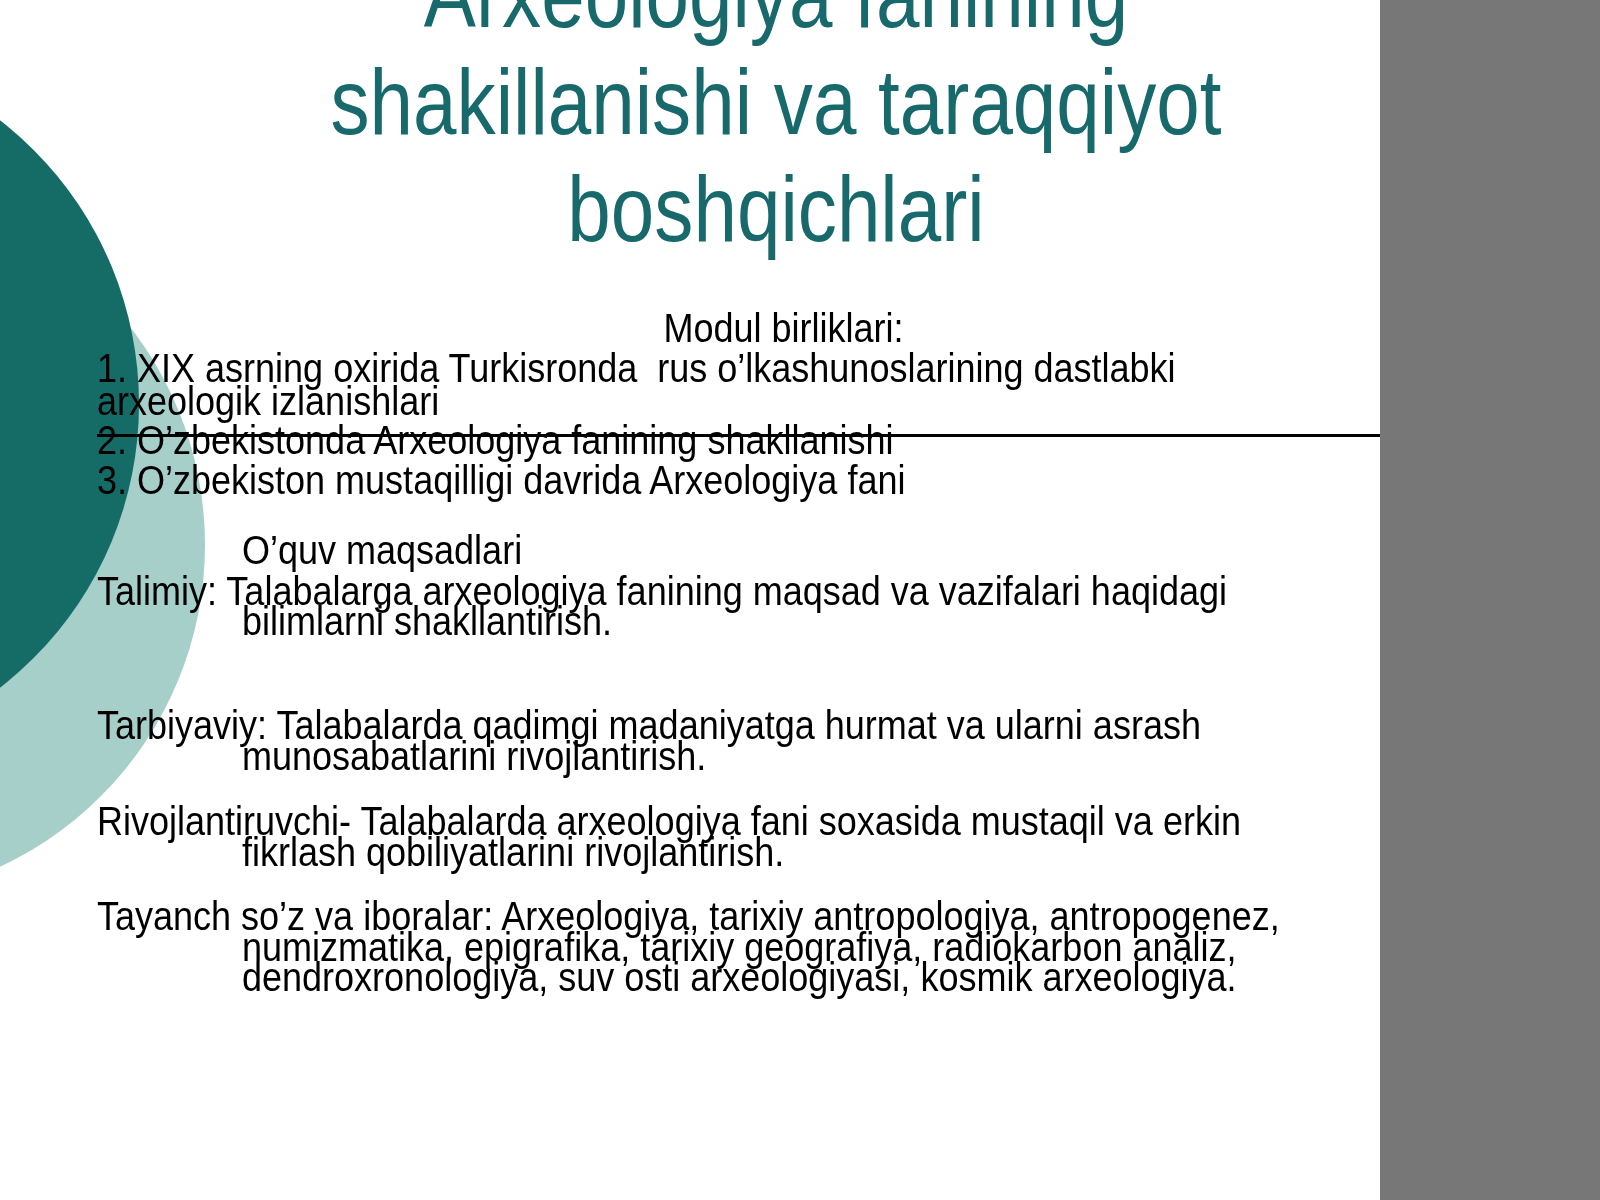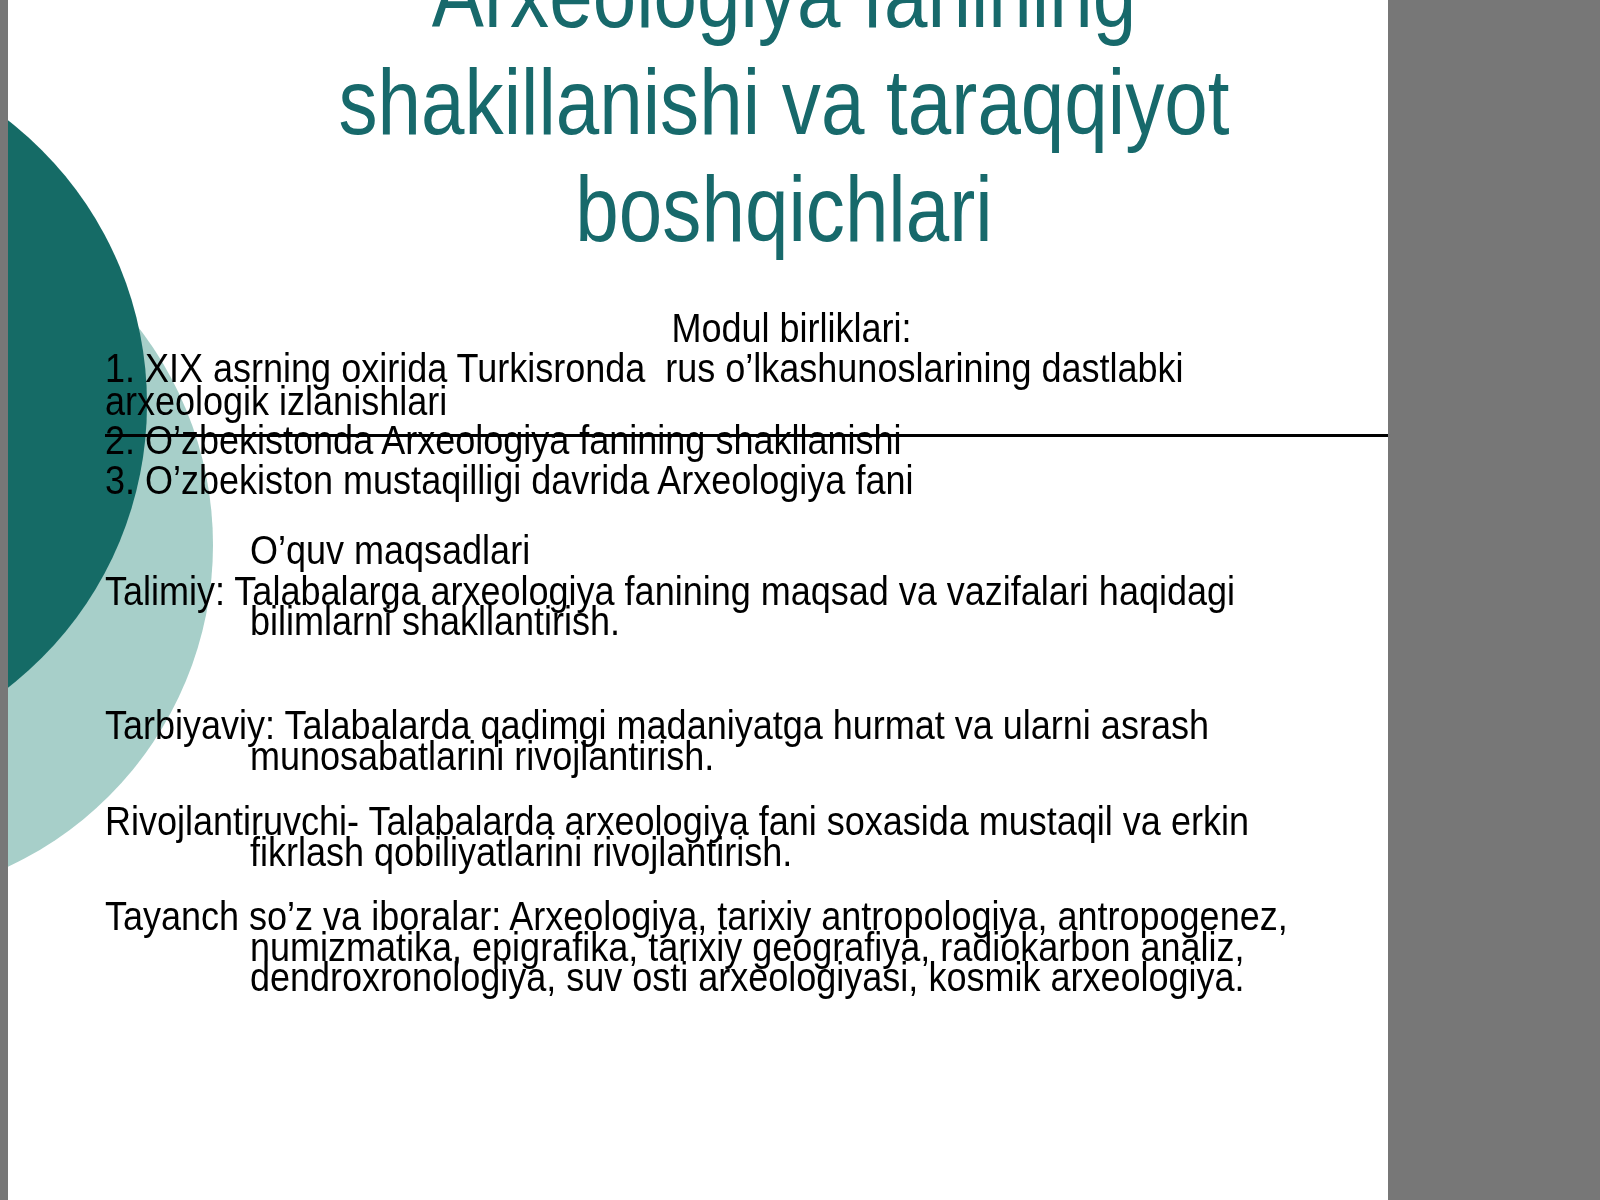--- a/index.html
+++ b/index.html
@@ -2,21 +2,20 @@
 <html><head>
 <meta charset="utf-8">
 <style>
   html,body{margin:0;padding:0;background:#777;}
   .slide{
     position:relative;
     width:1380px;height:1200px;
     background:#ffffff;
     overflow:hidden;
     font-family:"Liberation Sans", sans-serif;
-    margin-left:8px;
   }
   .bg-circles{position:absolute;left:0;top:0;width:1600px;height:1200px;}
   .title{
     position:absolute;
     top:-58px;left:0;width:1552px;
     text-align:center;
     font-size:92px;
     line-height:107px;
     color:var(--title-color,#17696b);
     transform:scaleX(0.85);

